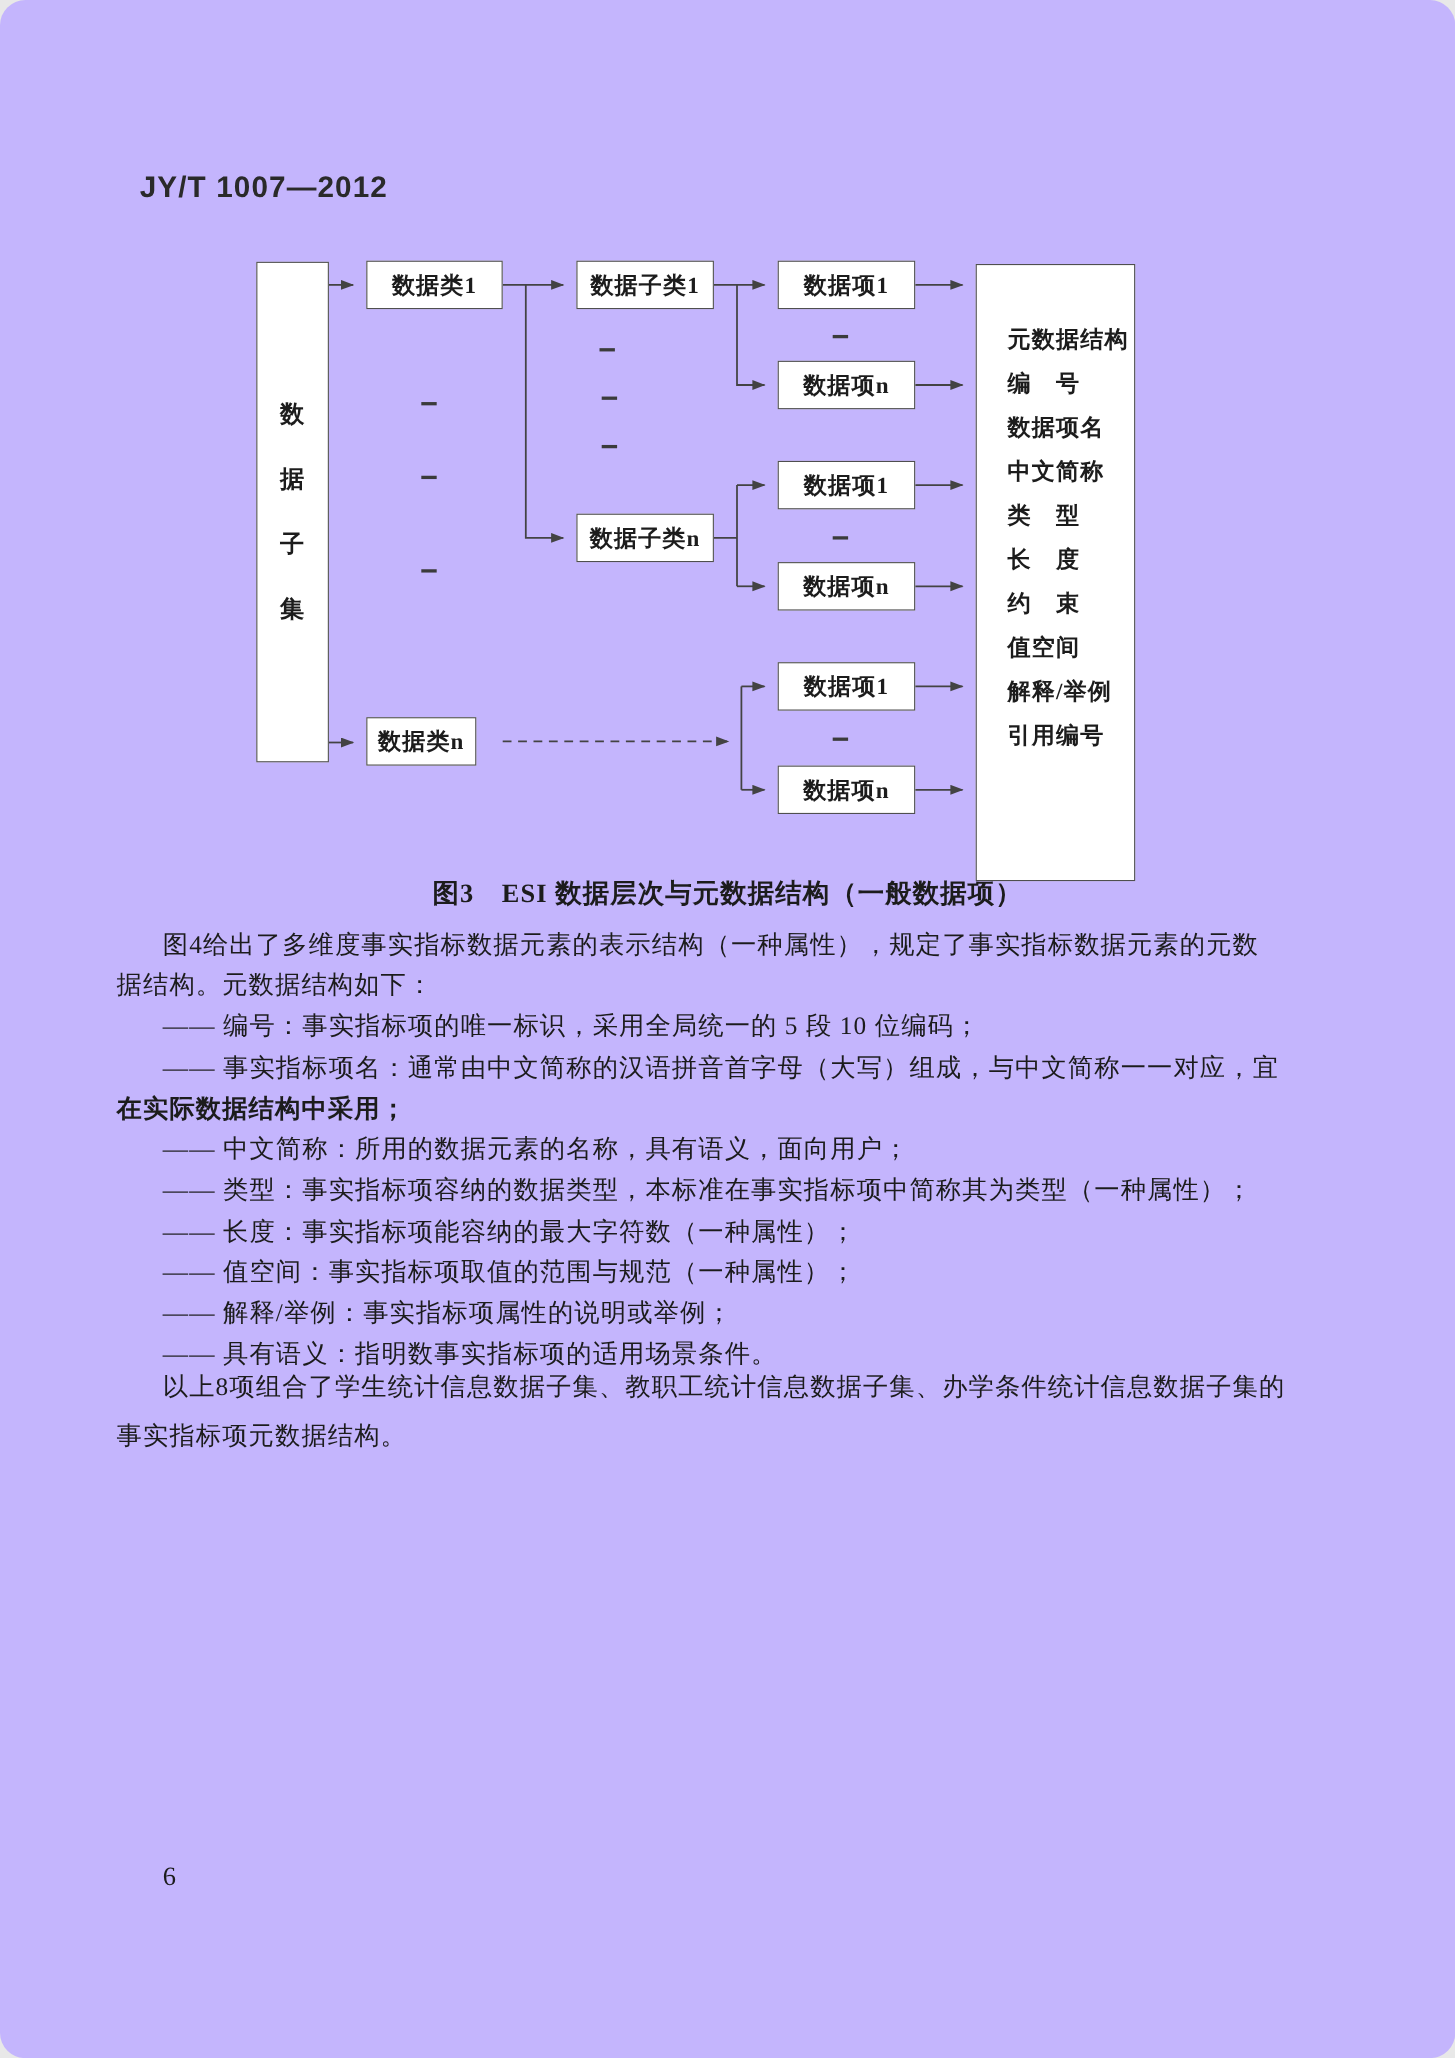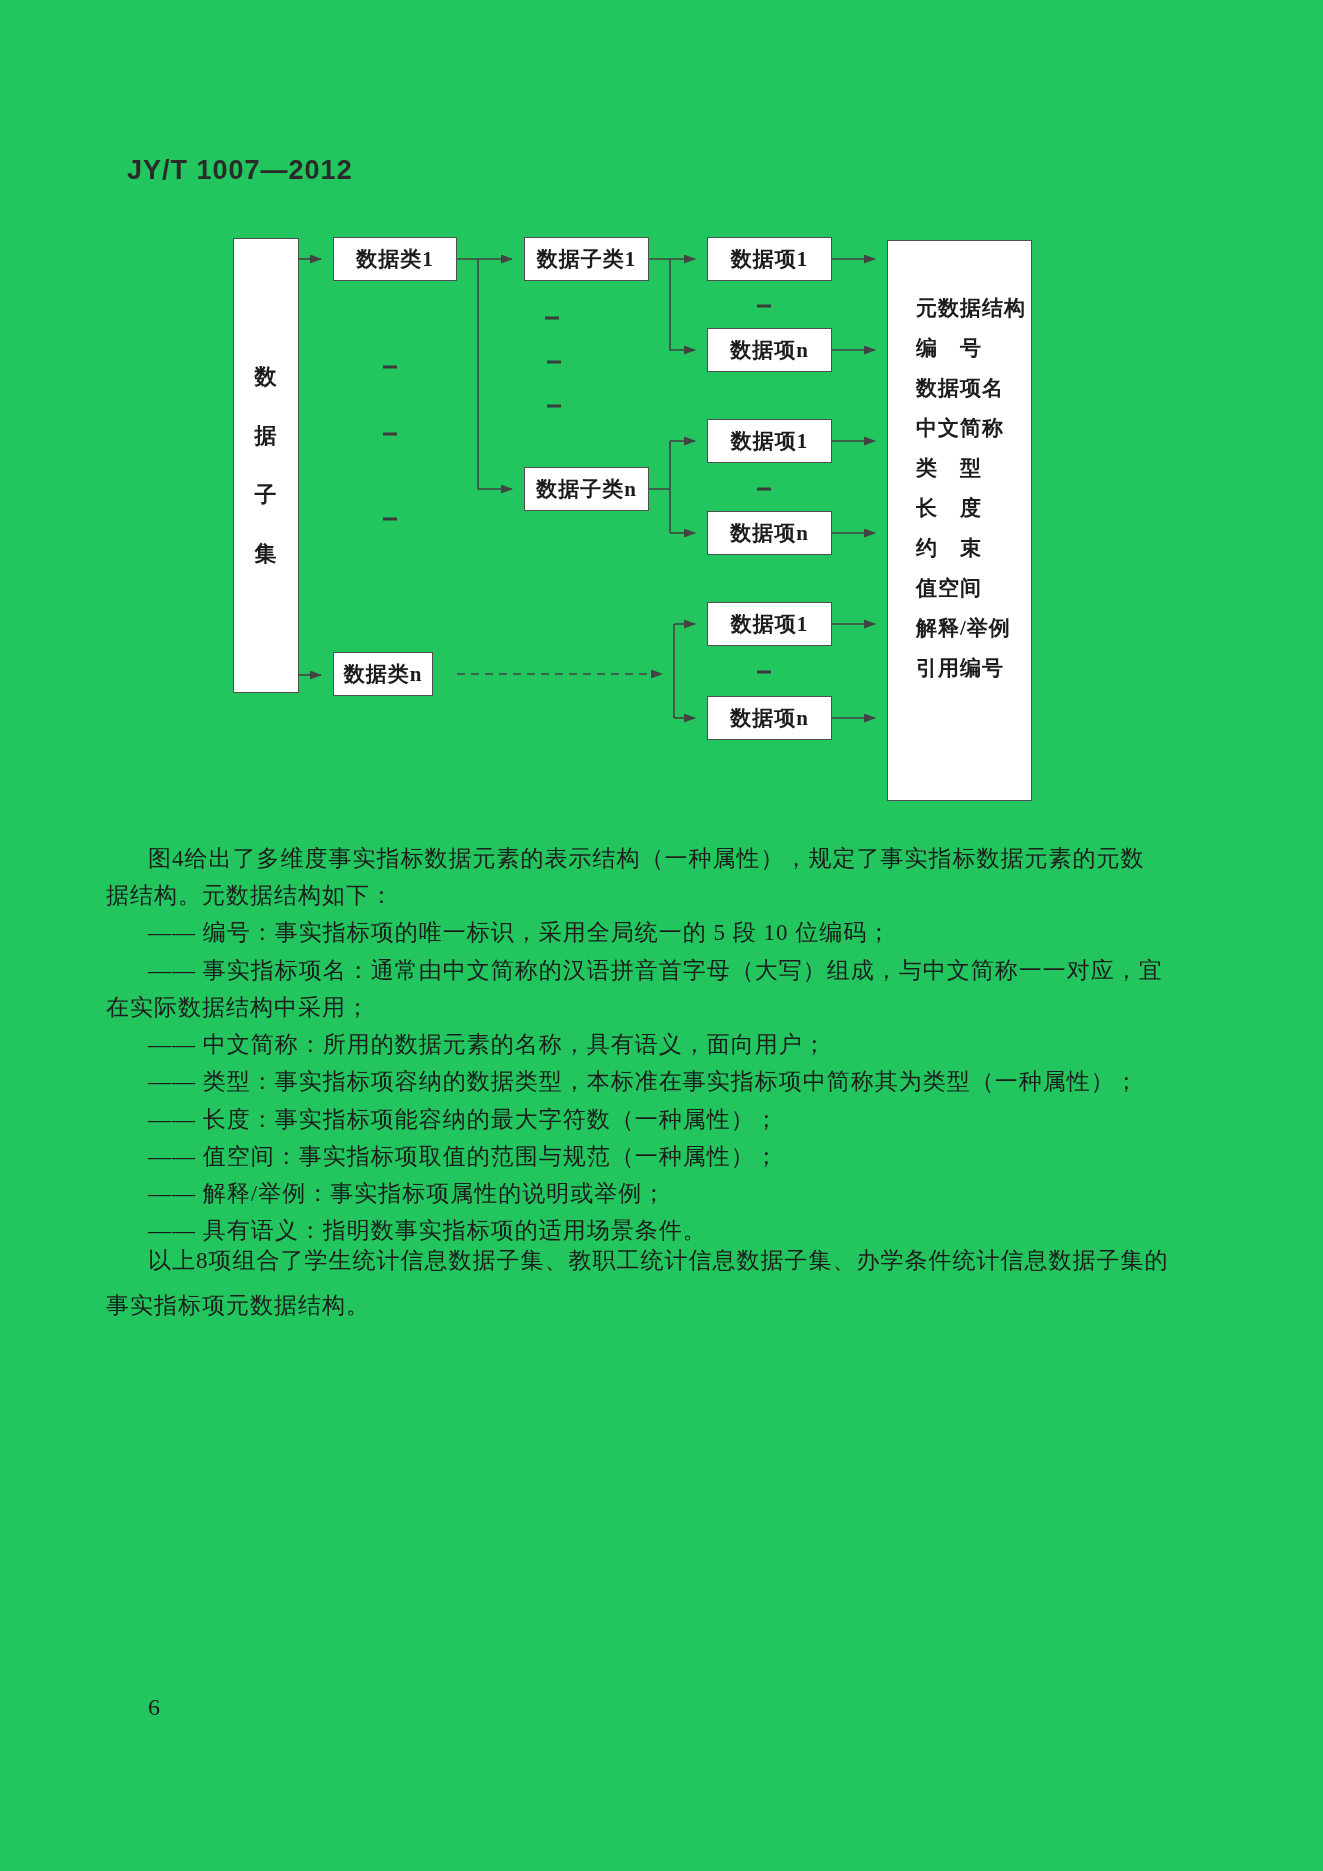--- a/index.html
+++ b/index.html
@@ -1,22 +1,23 @@
 <!DOCTYPE html>
 <html><head>
 <meta charset="utf-8">
 <style>
   html,body{margin:0;padding:0;background:#e8e8e8;}
   .page{
     position:relative;
     width:1323px;height:1871px;
-    background:#22c55e;
+    background:#c4b5fd;
     font-family:"Liberation Serif","DejaVu Serif",serif;
     color:#1c1c1c;
     overflow:hidden;
+    border-radius:23px;
   }
   .doc-header{
     position:absolute;left:127px;top:155px;
     font-family:"Liberation Sans","DejaVu Sans",sans-serif;
     font-size:27px;font-weight:600;letter-spacing:1px;color:#2a2a2a;
   }
   .diagram{position:absolute;left:0;top:0;width:1323px;height:800px;}
   .connectors{position:absolute;left:0;top:0;pointer-events:none;}
   .dbox{
     position:absolute;
@@ -122,26 +123,27 @@
       <div>中文简称</div>
       <div>类　型</div>
       <div>长　度</div>
       <div>约　束</div>
       <div>值空间</div>
       <div>解释/举例</div>
       <div>引用编号</div>
     </div>
   </div>
 
+  <div class="caption">图3　ESI 数据层次与元数据结构（一般数据项）</div>
 
   <div class="bl" style="left:148px;top:844px;">图4给出了多维度事实指标数据元素的表示结构（一种属性），规定了事实指标数据元素的元数</div>
   <div class="bl" style="left:106px;top:881px;">据结构。元数据结构如下：</div>
   <div class="bl" style="left:148px;top:918px;">—— 编号：事实指标项的唯一标识，采用全局统一的 5 段 10 位编码；</div>
   <div class="bl" style="left:148px;top:956px;">—— 事实指标项名：通常由中文简称的汉语拼音首字母（大写）组成，与中文简称一一对应，宜</div>
-  <div class="bl" style="left:106px;top:993px;">在实际数据结构中采用；</div>
+  <div class="bl" style="left:106px;top:993px;font-weight:bold;">在实际数据结构中采用；</div>
   <div class="bl" style="left:148px;top:1030px;">—— 中文简称：所用的数据元素的名称，具有语义，面向用户；</div>
   <div class="bl" style="left:148px;top:1067px;">—— 类型：事实指标项容纳的数据类型，本标准在事实指标项中简称其为类型（一种属性）；</div>
   <div class="bl" style="left:148px;top:1105px;">—— 长度：事实指标项能容纳的最大字符数（一种属性）；</div>
   <div class="bl" style="left:148px;top:1142px;">—— 值空间：事实指标项取值的范围与规范（一种属性）；</div>
   <div class="bl" style="left:148px;top:1179px;">—— 解释/举例：事实指标项属性的说明或举例；</div>
   <div class="bl" style="left:148px;top:1216px;">—— 具有语义：指明数事实指标项的适用场景条件。</div>
   <div class="bl" style="left:148px;top:1246px;">以上8项组合了学生统计信息数据子集、教职工统计信息数据子集、办学条件统计信息数据子集的</div>
   <div class="bl" style="left:106px;top:1291px;">事实指标项元数据结构。</div>
 
   <div class="pagenum">6</div>

